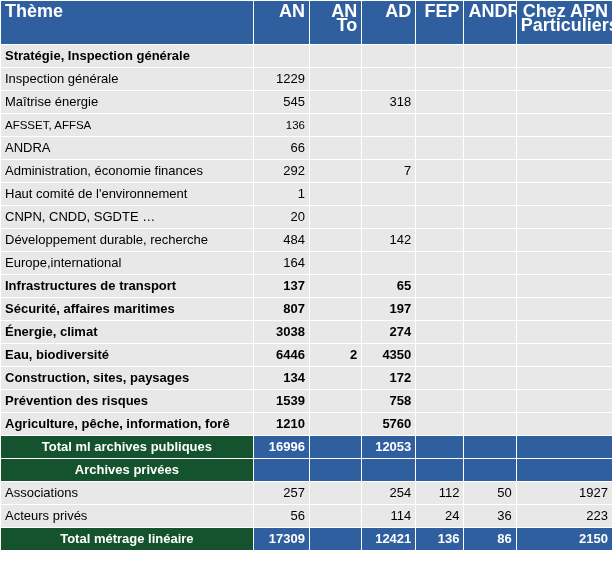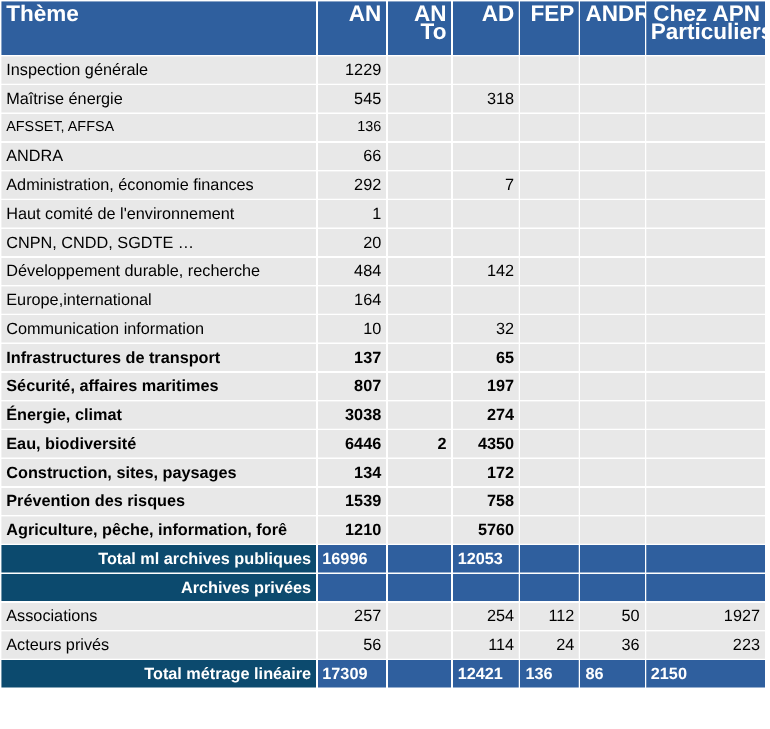--- a/index.html
+++ b/index.html
@@ -72,22 +72,22 @@
   }
   tr.bold td { font-weight: bold; }
   tr.small td { font-size: 11.5px; }
 
   
   tr.total td {
     background: #2f5f9e;
     color: #ffffff;
     font-weight: bold;
   }
-  tr.total td.label { background: #0c4a6e; text-align: right; }
-  tr.total td.num   { background: #2f5f9e; text-align: left; }
+  tr.total td.label { background: #14532d; text-align: center; }
+  tr.total td.num   { background: #2f5f9e; text-align: right; }
   tr.total td.blank { background: #2f5f9e; }
 </style>
 </head>
 <body>
 
 <table class="sheet">
   <colgroup>
     <col class="c-theme">
     <col class="c-an">
     <col class="c-anto">
@@ -107,20 +107,29 @@
       <th>AD</th>
       <th>FEP</th>
       <th>ANDRA</th>
       <th>
         <span>Chez APN</span>
         <span class="sub">Particuliers</span>
       </th>
     </tr>
   </thead>
   <tbody>
+      <tr class="bold">
+        <td class="label">Stratégie, Inspection générale</td>
+        <td class="blank"></td>
+        <td class="blank"></td>
+        <td class="blank"></td>
+        <td class="blank"></td>
+        <td class="blank"></td>
+        <td class="blank"></td>
+      </tr>
       <tr>
         <td class="label">Inspection générale</td>
         <td class="num">1229</td>
         <td class="blank"></td>
         <td class="blank"></td>
         <td class="blank"></td>
         <td class="blank"></td>
         <td class="blank"></td>
       </tr>
       <tr>
@@ -184,29 +193,20 @@
         <td class="num">142</td>
         <td class="blank"></td>
         <td class="blank"></td>
         <td class="blank"></td>
       </tr>
       <tr>
         <td class="label">Europe,international</td>
         <td class="num">164</td>
         <td class="blank"></td>
         <td class="blank"></td>
-        <td class="blank"></td>
-        <td class="blank"></td>
-        <td class="blank"></td>
-      </tr>
-      <tr>
-        <td class="label">Communication information</td>
-        <td class="num">10</td>
-        <td class="blank"></td>
-        <td class="num">32</td>
         <td class="blank"></td>
         <td class="blank"></td>
         <td class="blank"></td>
       </tr>
       <tr class="bold">
         <td class="label">Infrastructures de transport</td>
         <td class="num">137</td>
         <td class="blank"></td>
         <td class="num">65</td>
         <td class="blank"></td>

